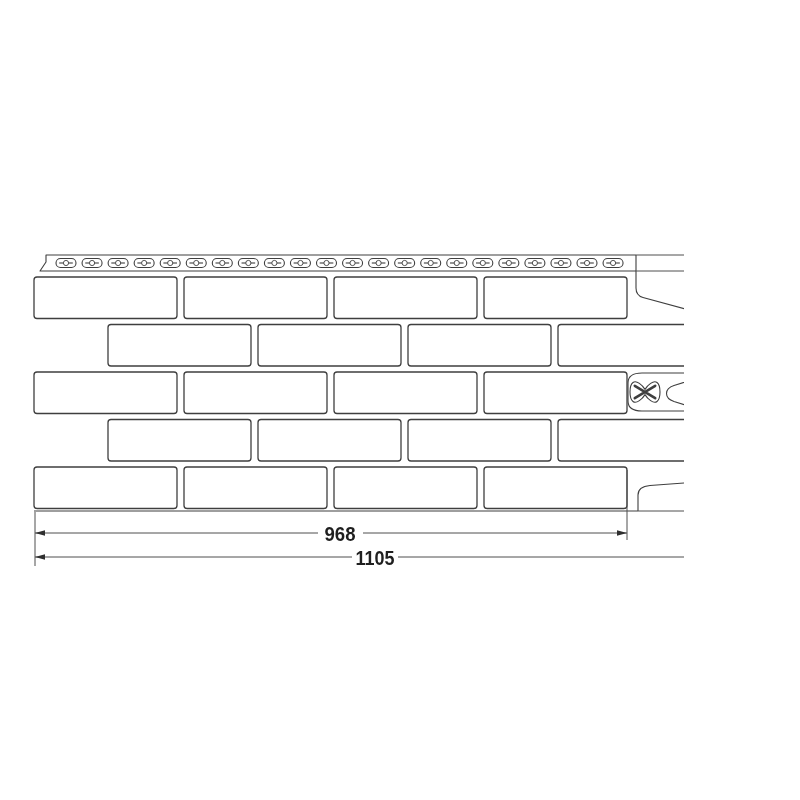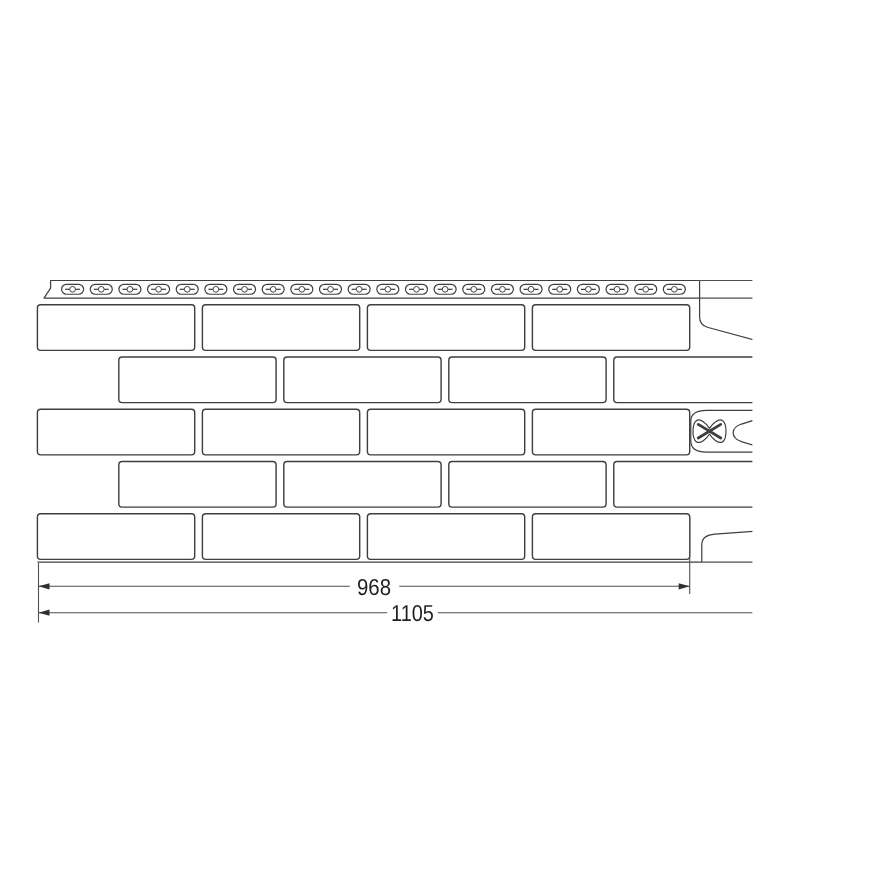--- a/index.html
+++ b/index.html
@@ -7,20 +7,21 @@
     padding: 0;
     background: #ffffff;
     font-family: "Liberation Sans", sans-serif;
   }
   .stage {
     width: 684px;
     height: 800px;
     position: relative;
     background: #ffffff;
     overflow: hidden;
+    font-weight: bold;
   }
   svg { display: block; }
   .outline {
     fill: #ffffff;
     stroke: #3f3f3f;
     stroke-width: 1.3;
     stroke-linejoin: round;
     stroke-linecap: round;
   }
   .thin {

